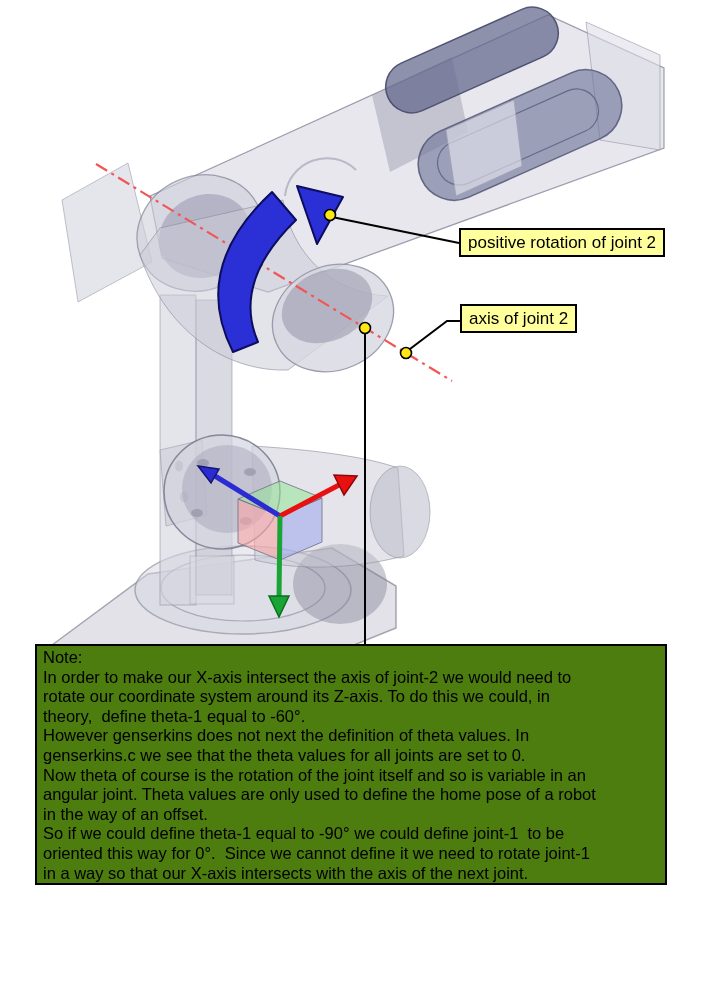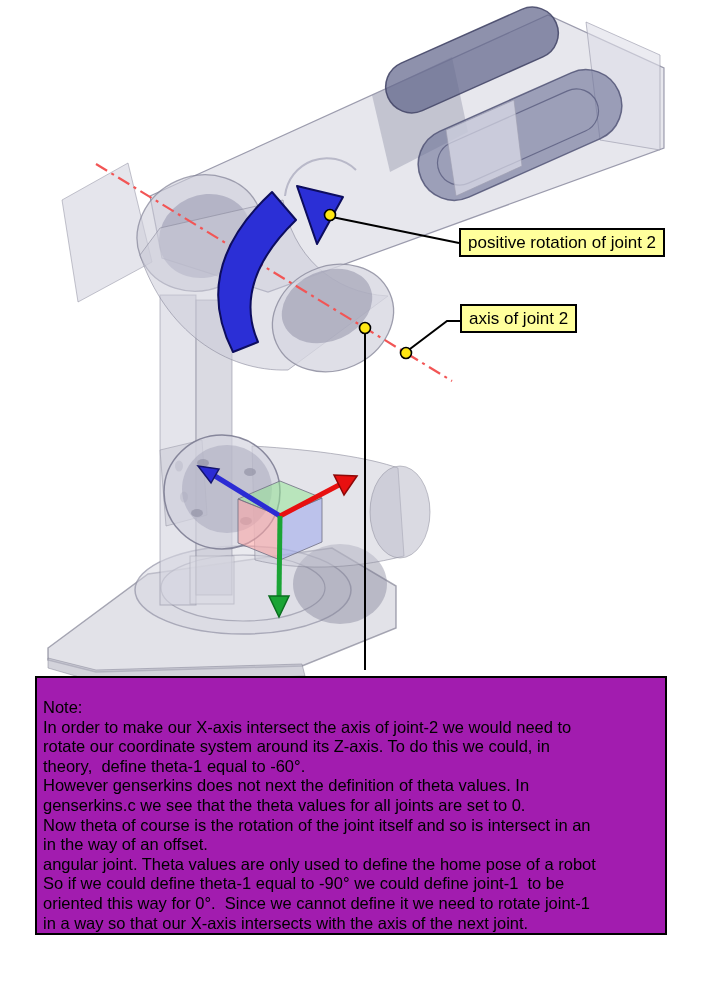--- a/index.html
+++ b/index.html
@@ -8,22 +8,22 @@
     font-family:"Liberation Sans",sans-serif;color:#000;
   }
   .stage svg{position:absolute;left:0;top:0;}
   .callout{
     position:absolute;background:#FFFF9C;border:2px solid #000;
     font-size:17px;line-height:1.25;padding:2px 7px;white-space:nowrap;
   }
   .callout-1{left:459px;top:228px;}
   .callout-2{left:460px;top:304px;text-align:center;}
   .notebox{
-    position:absolute;left:35px;top:676px;width:614px;height:228px;
-    background:#a21caf;border:2px solid #000;padding:20px 8px 7px 6px;
+    position:absolute;left:35px;top:644px;width:614px;height:228px;
+    background:#4d7c0f;border:2px solid #000;padding:2px 8px 7px 6px;
     font-size:16.5px;line-height:19.6px;
   }
   .note-line{white-space:pre;}
 </style>
 </head>
 <body>
 
 <div class="stage">
 
   <svg width="707" height="1000" viewBox="0 0 707 1000">
@@ -112,21 +112,21 @@
 
   <div class="callout callout-2">axis of joint 2</div>
 
   <div class="notebox">
     <div class="note-line">Note:</div>
     <div class="note-line">In order to make our X-axis intersect the axis of joint-2 we would need to</div>
     <div class="note-line">rotate our coordinate system around its Z-axis. To do this we could, in</div>
     <div class="note-line">theory,  define theta-1 equal to -60°.</div>
     <div class="note-line">However genserkins does not next the definition of theta values. In</div>
     <div class="note-line">genserkins.c we see that the theta values for all joints are set to 0.</div>
-    <div class="note-line">Now theta of course is the rotation of the joint itself and so is intersect in an</div>
+    <div class="note-line">Now theta of course is the rotation of the joint itself and so is variable in an</div>
+    <div class="note-line">angular joint. Theta values are only used to define the home pose of a robot</div>
     <div class="note-line">in the way of an offset.</div>
-    <div class="note-line">angular joint. Theta values are only used to define the home pose of a robot</div>
     <div class="note-line">So if we could define theta-1 equal to -90° we could define joint-1  to be</div>
     <div class="note-line">oriented this way for 0°.  Since we cannot define it we need to rotate joint-1</div>
     <div class="note-line">in a way so that our X-axis intersects with the axis of the next joint.</div>
   </div>
 
 </div>
 
 </body></html>

